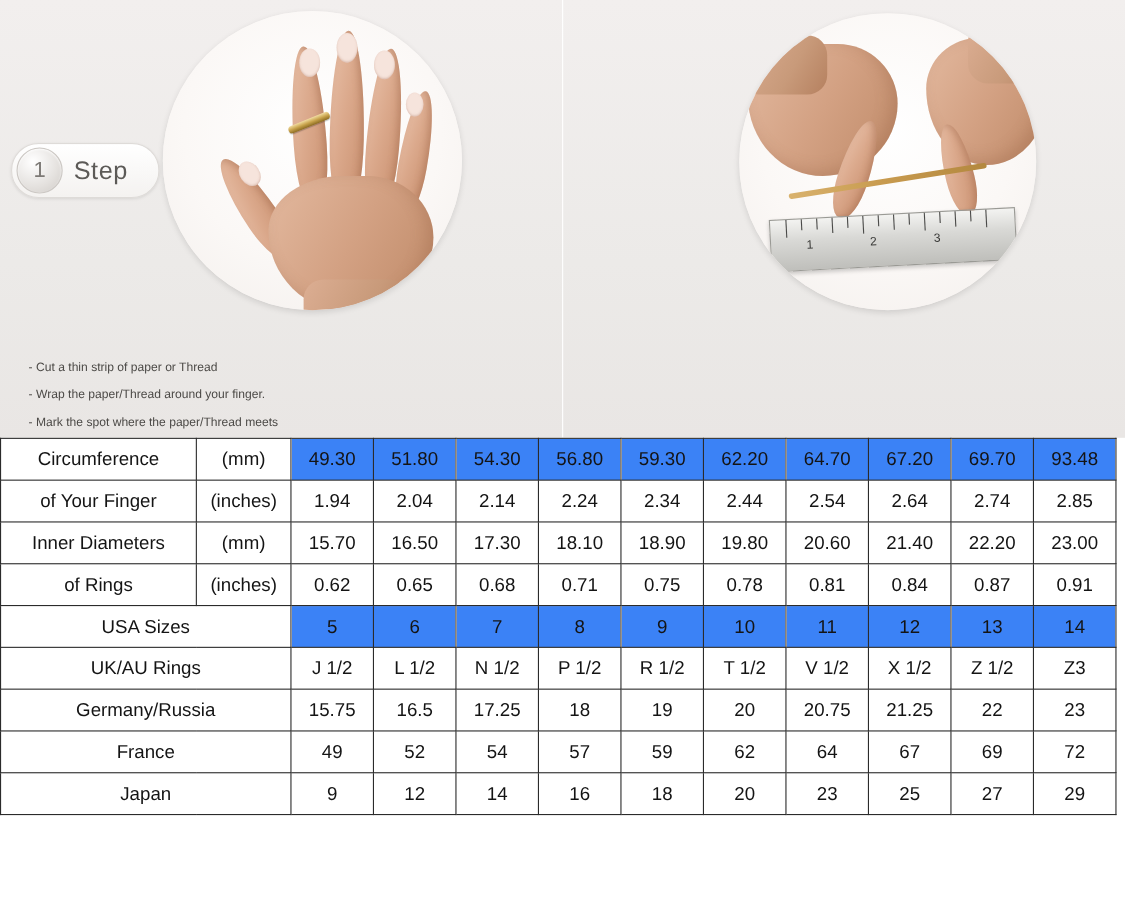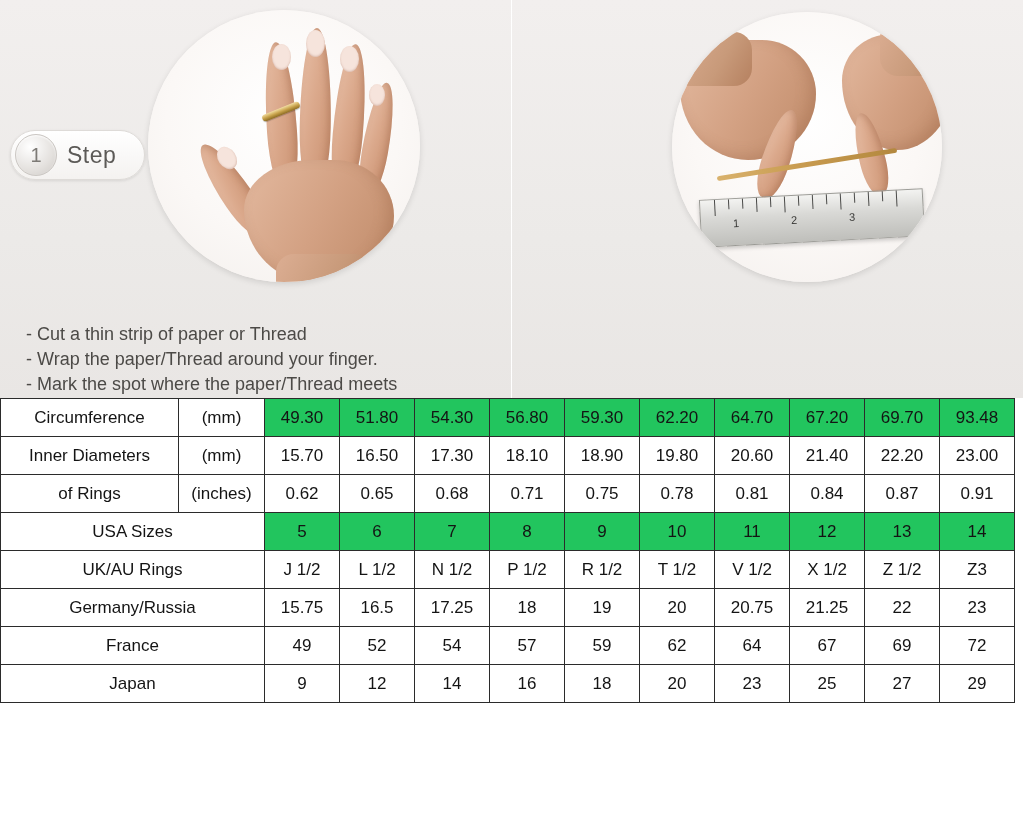--- a/index.html
+++ b/index.html
@@ -171,21 +171,21 @@
   }
   .step-label {
     font-size: 23px;
     color: #5c5a57;
     letter-spacing: 0.5px;
   }
 
   
   .bullets {
     position: absolute;
-    font-size: 18px;
+    font-size: 11px;
     line-height: 25px;
     color: #4c4a47;
   }
   .bullets-left  { left: 26px;  top: 322px; }
   .bullets div { white-space: nowrap; }
 
   
   .table-wrap {
     position: absolute;
     left: 0;
@@ -215,21 +215,21 @@
   }
   td.rowlabel-left {
     text-align: left;
     padding-left: 8px;
     font-size: 17.5px;
   }
   td.unit {
     font-size: 16px;
   }
   td.shaded {
-    background: #22c55e;
+    background: #3b82f6;
   }
   .col-label { width: 178px; }
   .col-unit  { width: 86px; }
   .col-data  { width: 75px; }
 </style>
 </head>
 <body>
 
 <div class="page">
 
@@ -341,20 +341,34 @@
           <td class="shaded">54.30</td>
           <td class="shaded">56.80</td>
           <td class="shaded">59.30</td>
           <td class="shaded">62.20</td>
           <td class="shaded">64.70</td>
           <td class="shaded">67.20</td>
           <td class="shaded">69.70</td>
           <td class="shaded">93.48</td>
         </tr>
 
+        <tr>
+          <td class="rowlabel">of Your Finger</td>
+          <td class="unit">(inches)</td>
+          <td>1.94</td>
+          <td>2.04</td>
+          <td>2.14</td>
+          <td>2.24</td>
+          <td>2.34</td>
+          <td>2.44</td>
+          <td>2.54</td>
+          <td>2.64</td>
+          <td>2.74</td>
+          <td>2.85</td>
+        </tr>
 
         <tr>
           <td class="rowlabel">Inner Diameters</td>
           <td class="unit">(mm)</td>
           <td>15.70</td>
           <td>16.50</td>
           <td>17.30</td>
           <td>18.10</td>
           <td>18.90</td>
           <td>19.80</td>

